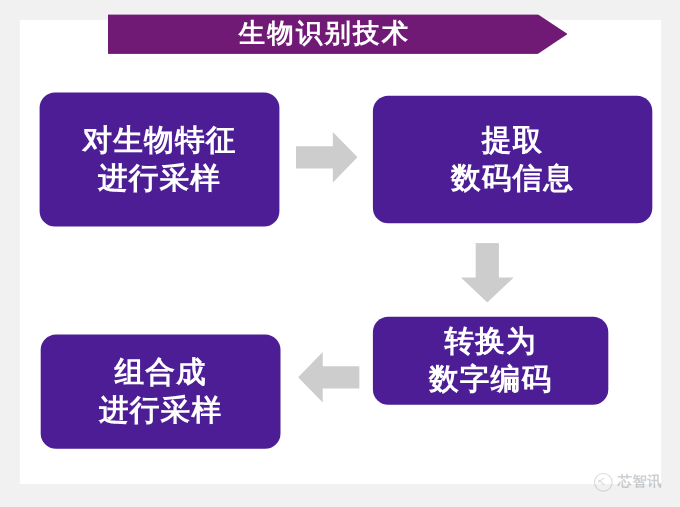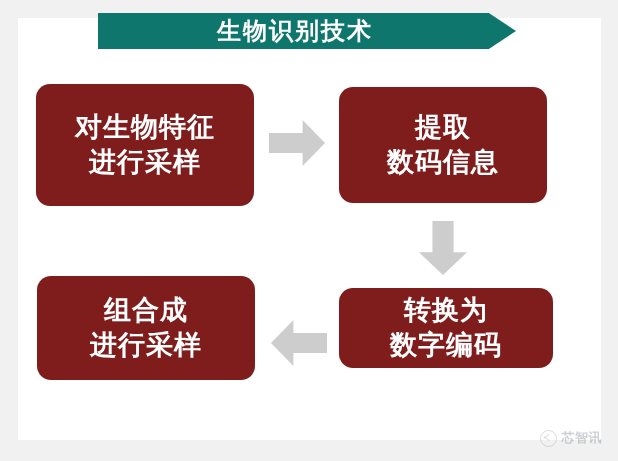--- a/index.html
+++ b/index.html
@@ -31,62 +31,62 @@
     background: #ffffff;
   }
 
   
   #title-banner {
     position: absolute;
     left: 98px;
     top: 13px;
     width: 418px;
     height: 36px;
-    background: #0f766e;
+    background: #701a75;
     -webkit-clip-path: polygon(0 0, 93.5% 0, 100% 50%, 93.5% 100%, 0 100%);
     clip-path: polygon(0 0, 93.5% 0, 100% 50%, 93.5% 100%, 0 100%);
     display: flex;
     align-items: center;
     justify-content: center;
     box-sizing: border-box;
     padding-right: 24px;
   }
   #title-banner .title-text {
     color: #ffffff;
     font-size: 24px;
     font-weight: bold;
     letter-spacing: 2px;
     line-height: 1;
     white-space: nowrap;
   }
 
   
   .pbox {
     position: absolute;
-    background: #7f1d1d;
+    background: #4c1d95;
     border-radius: 14px;
     display: flex;
     flex-direction: column;
     align-items: center;
     justify-content: center;
     box-sizing: border-box;
   }
   .pbox .line {
     color: #ffffff;
     font-size: 27px;
     font-weight: bold;
     line-height: 1.28;
     letter-spacing: 1px;
     white-space: nowrap;
   }
 
   #box-sample   { left: 36px;  top: 84px;  width: 218px; height: 122px; }
-  #box-extract  { left: 339px; top: 87px;  width: 208px; height: 116px; }
+  #box-extract  { left: 339px; top: 87px;  width: 254px; height: 116px; }
   #box-convert  { left: 339px; top: 288px; width: 214px; height: 80px; }
-  #box-assemble { left: 37px;  top: 276px; width: 218px; height: 104px; }
+  #box-assemble { left: 37px;  top: 304px; width: 218px; height: 104px; }
 
   
   .arrow {
     position: absolute;
     background: #cdcdcd;
   }
   #arrow-right {
     left: 269px;
     top: 120px;
     width: 56px;

